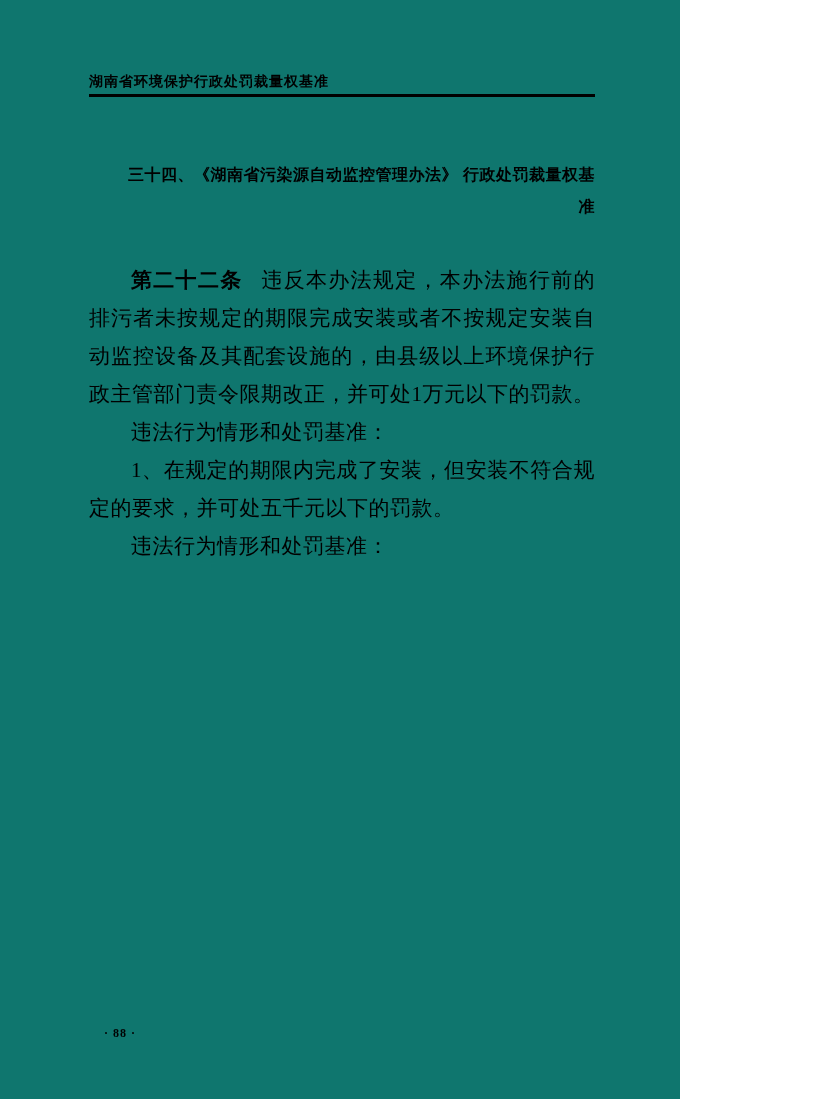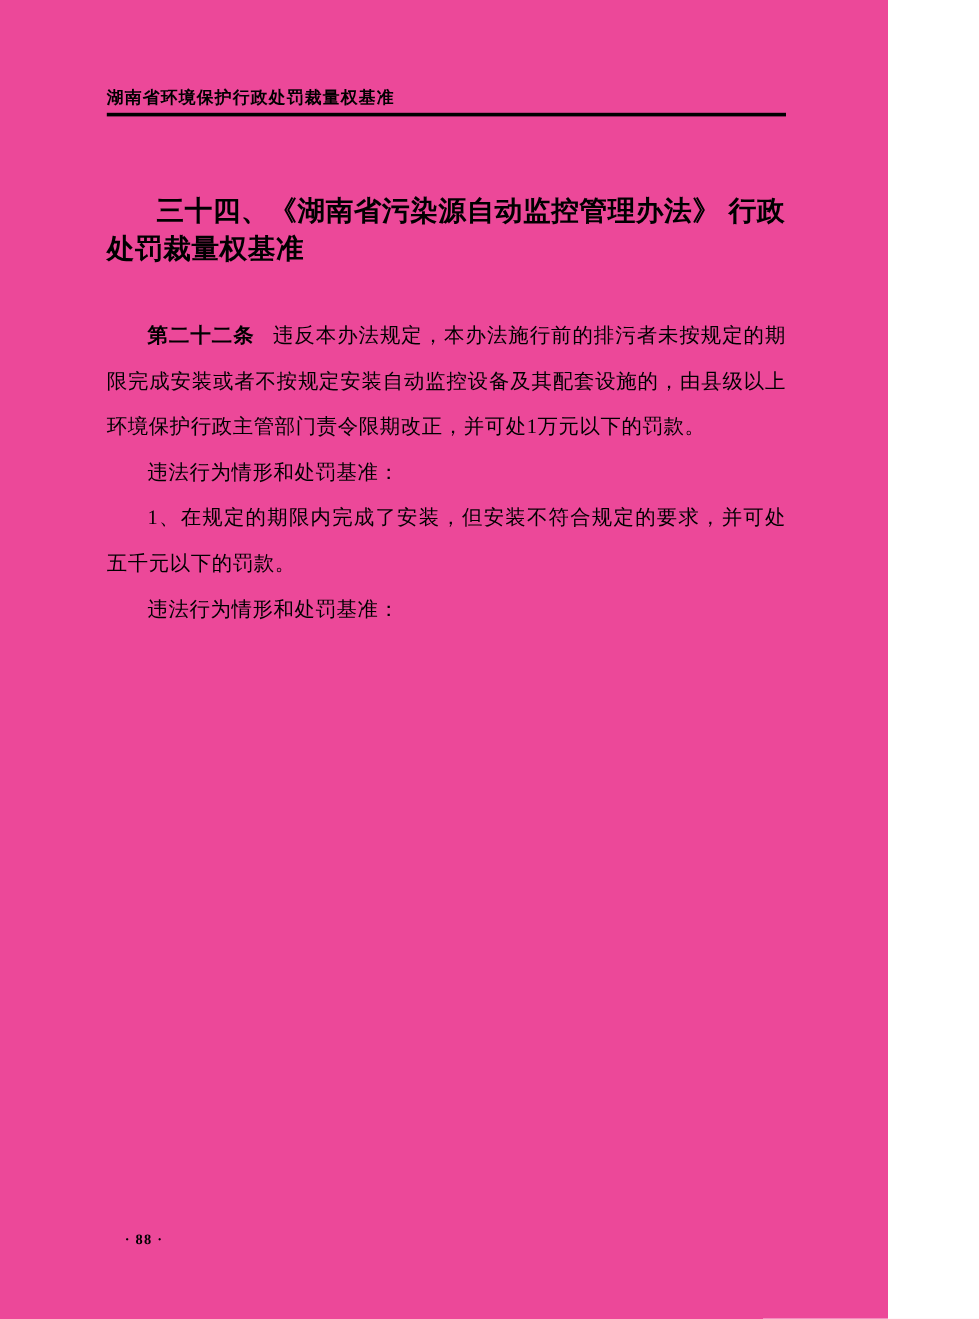--- a/index.html
+++ b/index.html
@@ -2,23 +2,23 @@
 <html><head>
 <meta charset="utf-8">
 <style>
   html, body {
     margin: 0;
     padding: 0;
     background: #ffffff;
   }
   .page {
     position: relative;
-    width: 740px;
+    width: 680px;
     height: 1099px;
-    background: #ec4899;
+    background: #0f766e;
     overflow: hidden;
     font-family: "Liberation Serif", "DejaVu Serif", serif;
     color: #000000;
   }
   .content {
     margin-left: 89px;
     margin-right: 85px;
   }
   .header {
     padding-top: 72px;
@@ -33,32 +33,33 @@
   }
   .header-rule {
     margin-top: 4px;
     height: 3px;
     background: #000000;
   }
   .doc-title {
     margin: 62px 0 0 0;
     font-family: "Liberation Sans", "DejaVu Sans", sans-serif;
     font-weight: bold;
-    font-size: 23px;
+    font-size: 16px;
     line-height: 32px;
     text-indent: 1.8em;
     letter-spacing: 0.5px;
     color: #000000;
+    text-align: right;
   }
   .body-text {
     margin-top: 38px;
   }
   .para {
     margin: 0;
-    font-size: 17px;
+    font-size: 21px;
     line-height: 38px;
     text-indent: 2em;
     text-align: justify;
     text-justify: inter-character;
     letter-spacing: 0.5px;
     color: #000000;
   }
   .para .lead {
     font-family: "Liberation Sans", "DejaVu Sans", sans-serif;
     font-weight: bold;

